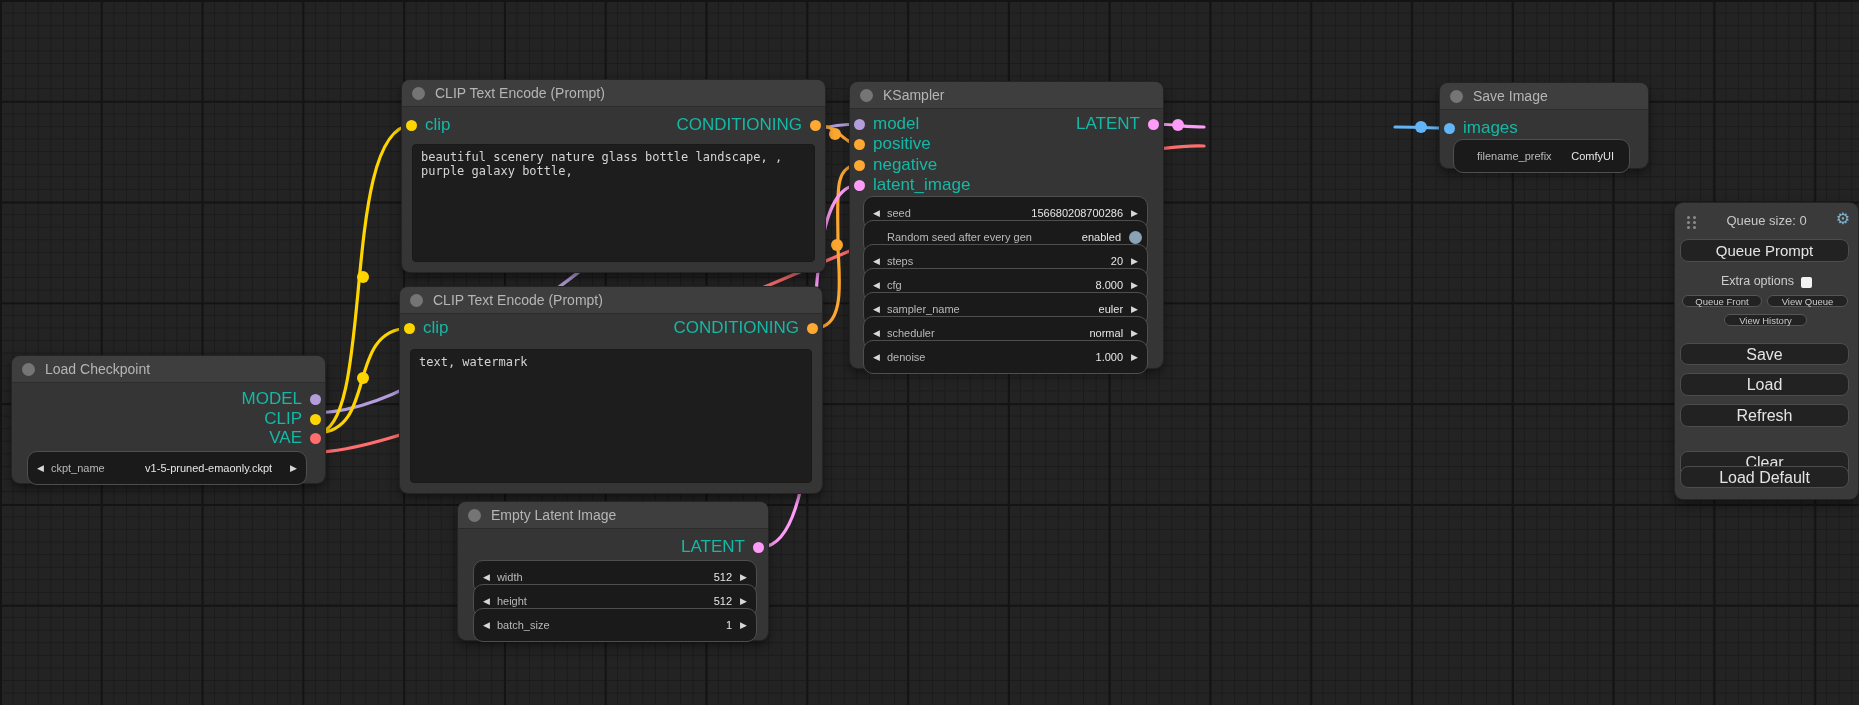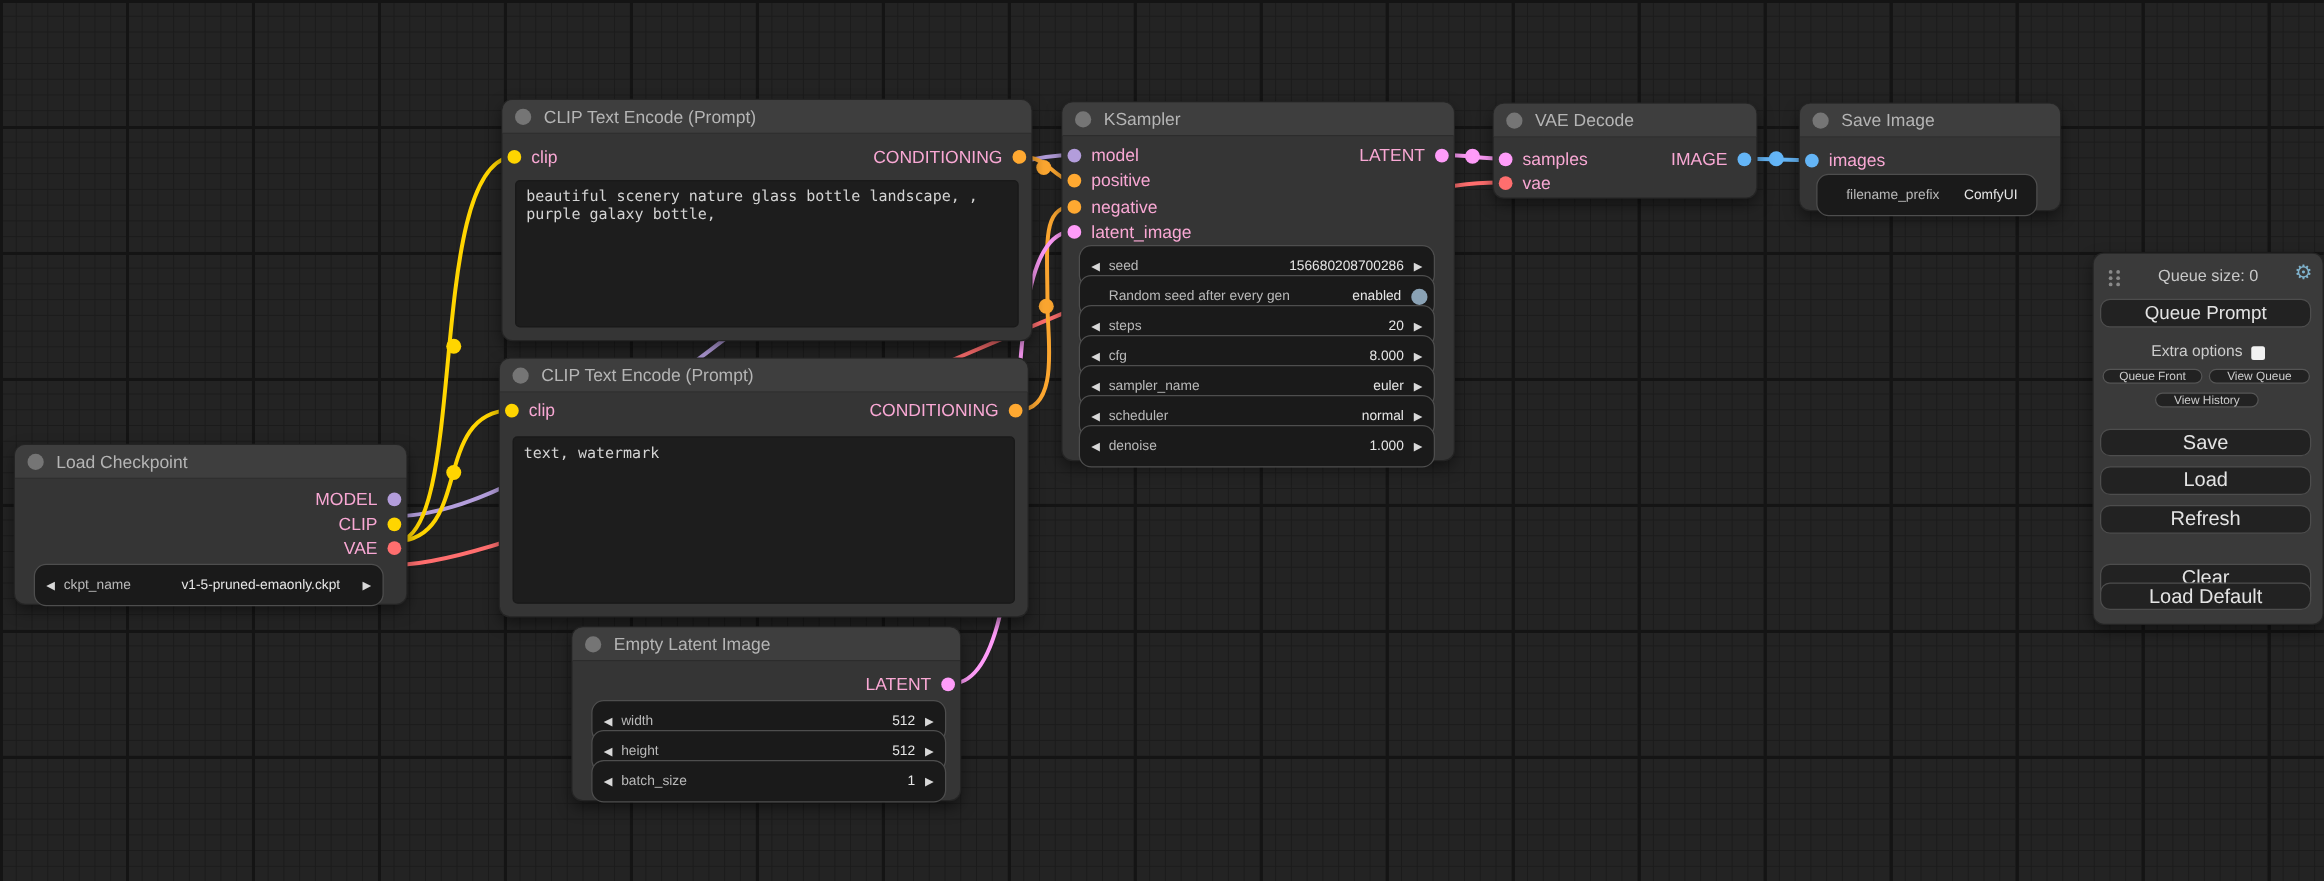--- a/index.html
+++ b/index.html
@@ -16,21 +16,21 @@
 
   .node{position:absolute;background:#353535;border-radius:8px;z-index:2;
     box-shadow:0 0 0 1px #242424,0 5px 12px rgba(0,0,0,.5);}
   .ntitle{position:absolute;left:0;top:0;right:0;height:26px;background:#3e3e3e;
     border-radius:8px 8px 0 0;border-bottom:1px solid #2c2c2c;color:#b5b5b5;
     font-size:14px;line-height:26px;white-space:nowrap;}
   .tdot{position:absolute;left:10px;top:7px;width:13px;height:13px;border-radius:50%;background:#757575;}
   .ttext{margin-left:33px;}
 
   .slot{position:absolute;height:20px;display:flex;align-items:center;gap:8px;
-    font-size:14px;color:#f9a8d4;white-space:nowrap;}
+    font-size:17px;color:#14b8a6;white-space:nowrap;}
   .slot.in{left:4px;}
   .slot.out{right:4px;flex-direction:row-reverse;}
   .sdot{width:11px;height:11px;border-radius:50%;flex:0 0 auto;}
   .c-model{background:#B39DDB;} .c-clip{background:#FFD500;} .c-vae{background:#FF6E6E;}
   .c-cond{background:#FFA931;} .c-latent{background:#FF9CF9;} .c-image{background:#64B5F6;}
 
   .pill{position:absolute;height:34px;background:#1a1a1a;border:1px solid #4e4e4e;border-radius:10px;
     display:flex;align-items:center;font-size:11px;color:#b9b9b9;box-sizing:border-box;padding:0 9px;}
   .arrow{color:#d8d8d8;font-size:9px;line-height:19px;flex:0 0 auto;}
   .wlabel{margin-left:7px;flex:1;text-align:left;overflow:hidden;}
@@ -198,38 +198,20 @@
       <span class="arrow">▶</span>
     </div>
     <div class="pill" style="left:13px;top:258px;width:285px;">
       <span class="arrow">◀</span>
       <span class="wlabel">denoise</span>
       <span class="wvalue">1.000</span>
       <span class="arrow">▶</span>
     </div>
   </div>
 
-  <div class="node" style="left:1195px;top:83px;width:210px;height:75px;">
-    <div class="ntitle">
-      <span class="tdot"></span>
-      <span class="ttext">VAE Decode</span>
-    </div>
-    <div class="slot in" style="top:34px;">
-      <span class="sdot c-latent"></span>
-      <span>samples</span>
-    </div>
-    <div class="slot in" style="top:53px;">
-      <span class="sdot c-vae"></span>
-      <span>vae</span>
-    </div>
-    <div class="slot out" style="top:34px;">
-      <span class="sdot c-image"></span>
-      <span>IMAGE</span>
-    </div>
-  </div>
 
   <div class="node" style="left:1440px;top:83px;width:208px;height:85px;">
     <div class="ntitle">
       <span class="tdot"></span>
       <span class="ttext">Save Image</span>
     </div>
     <div class="slot in" style="top:35px;">
       <span class="sdot c-image"></span>
       <span>images</span>
     </div>

